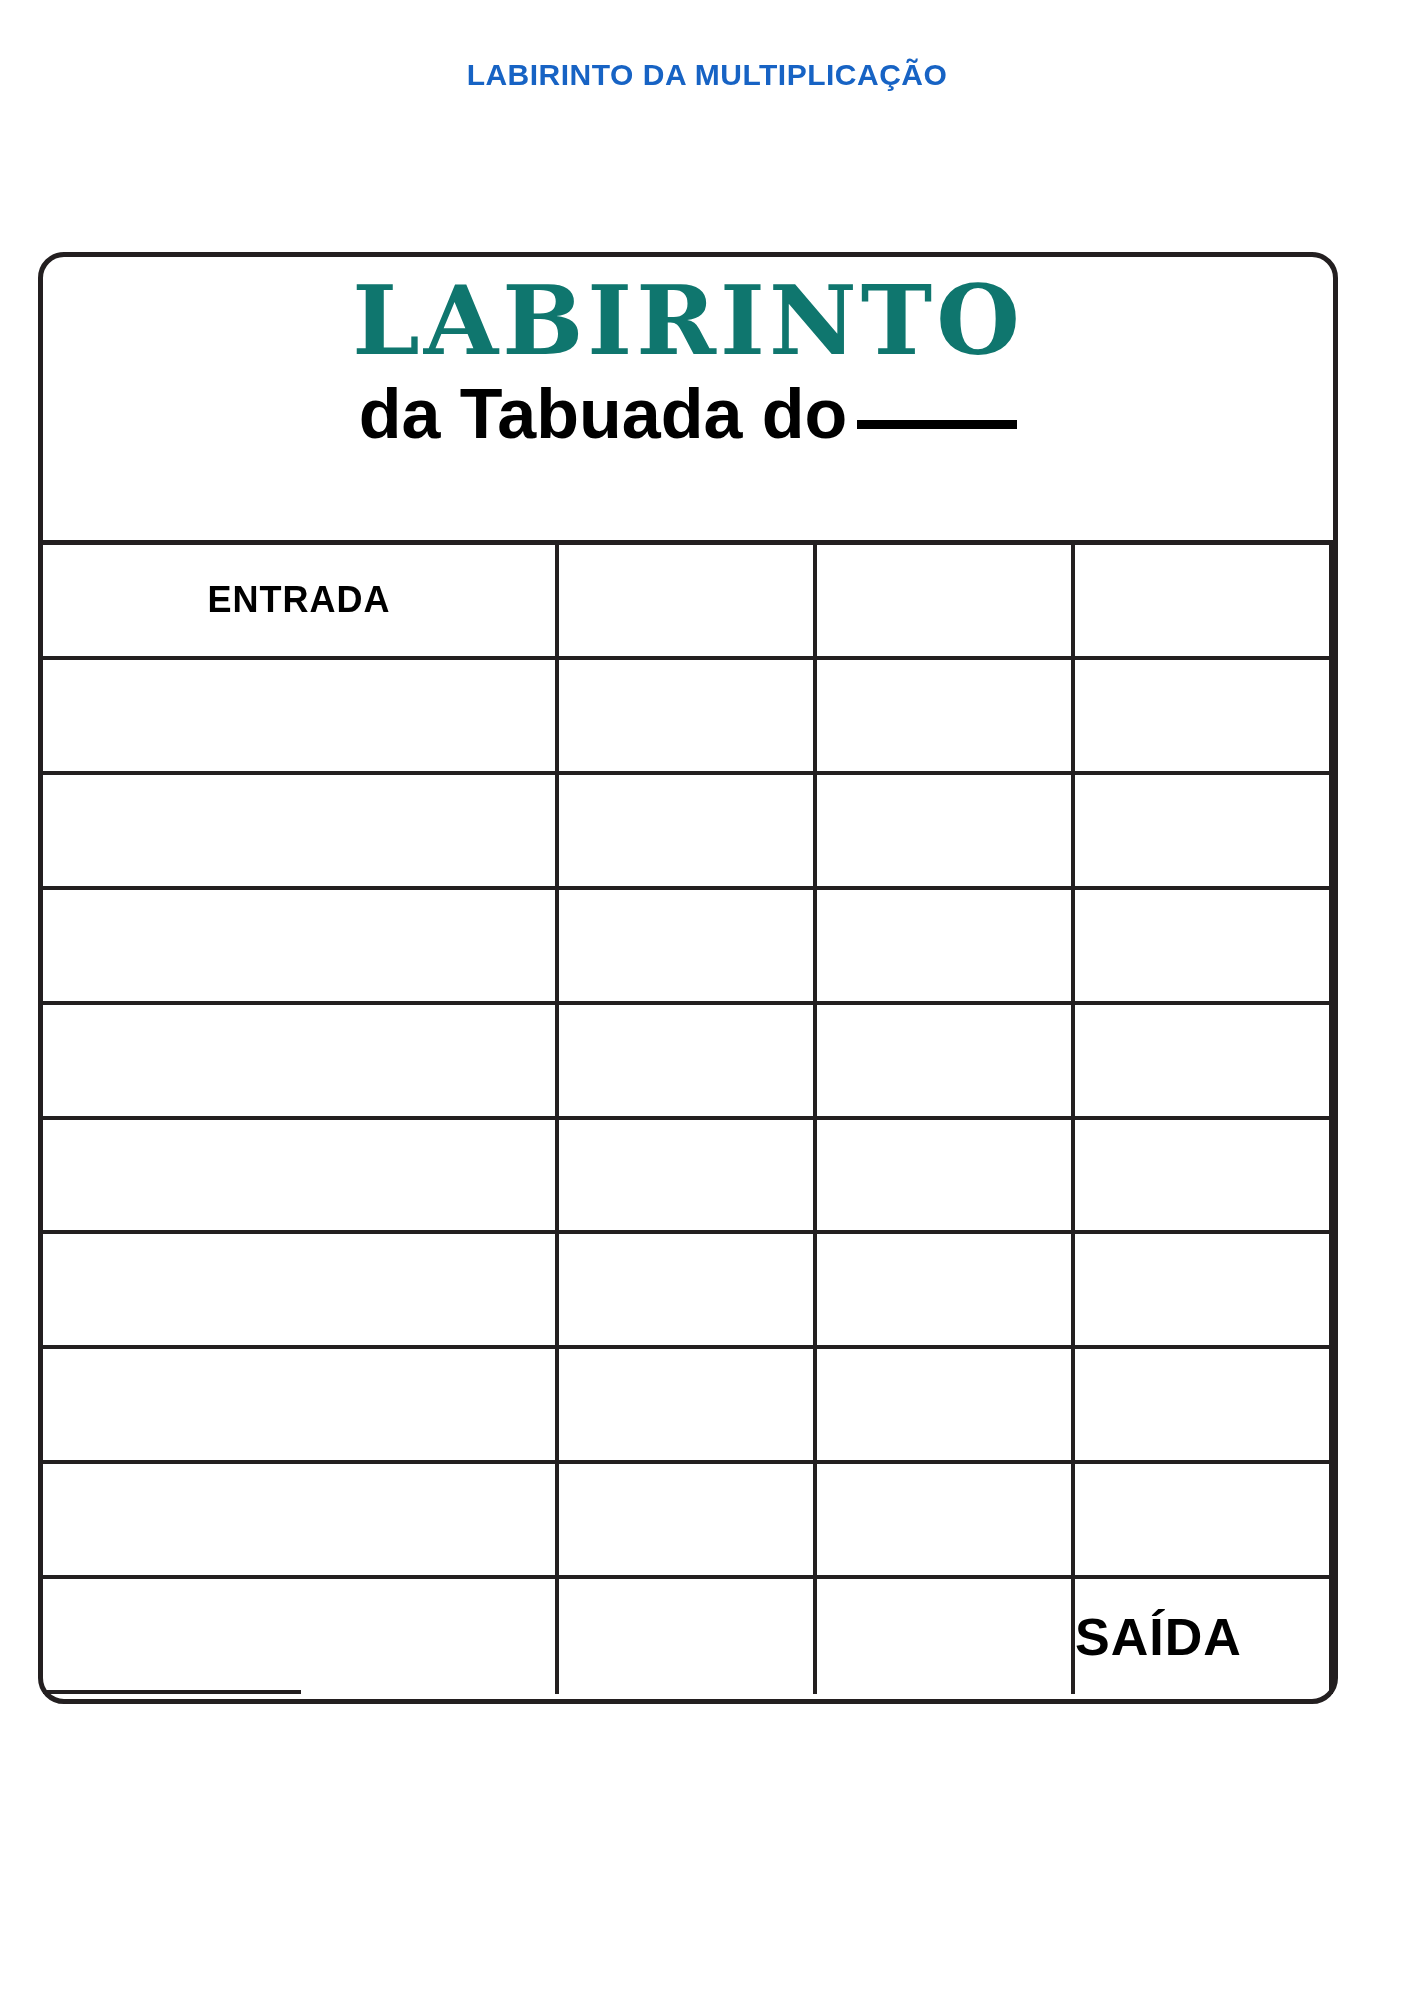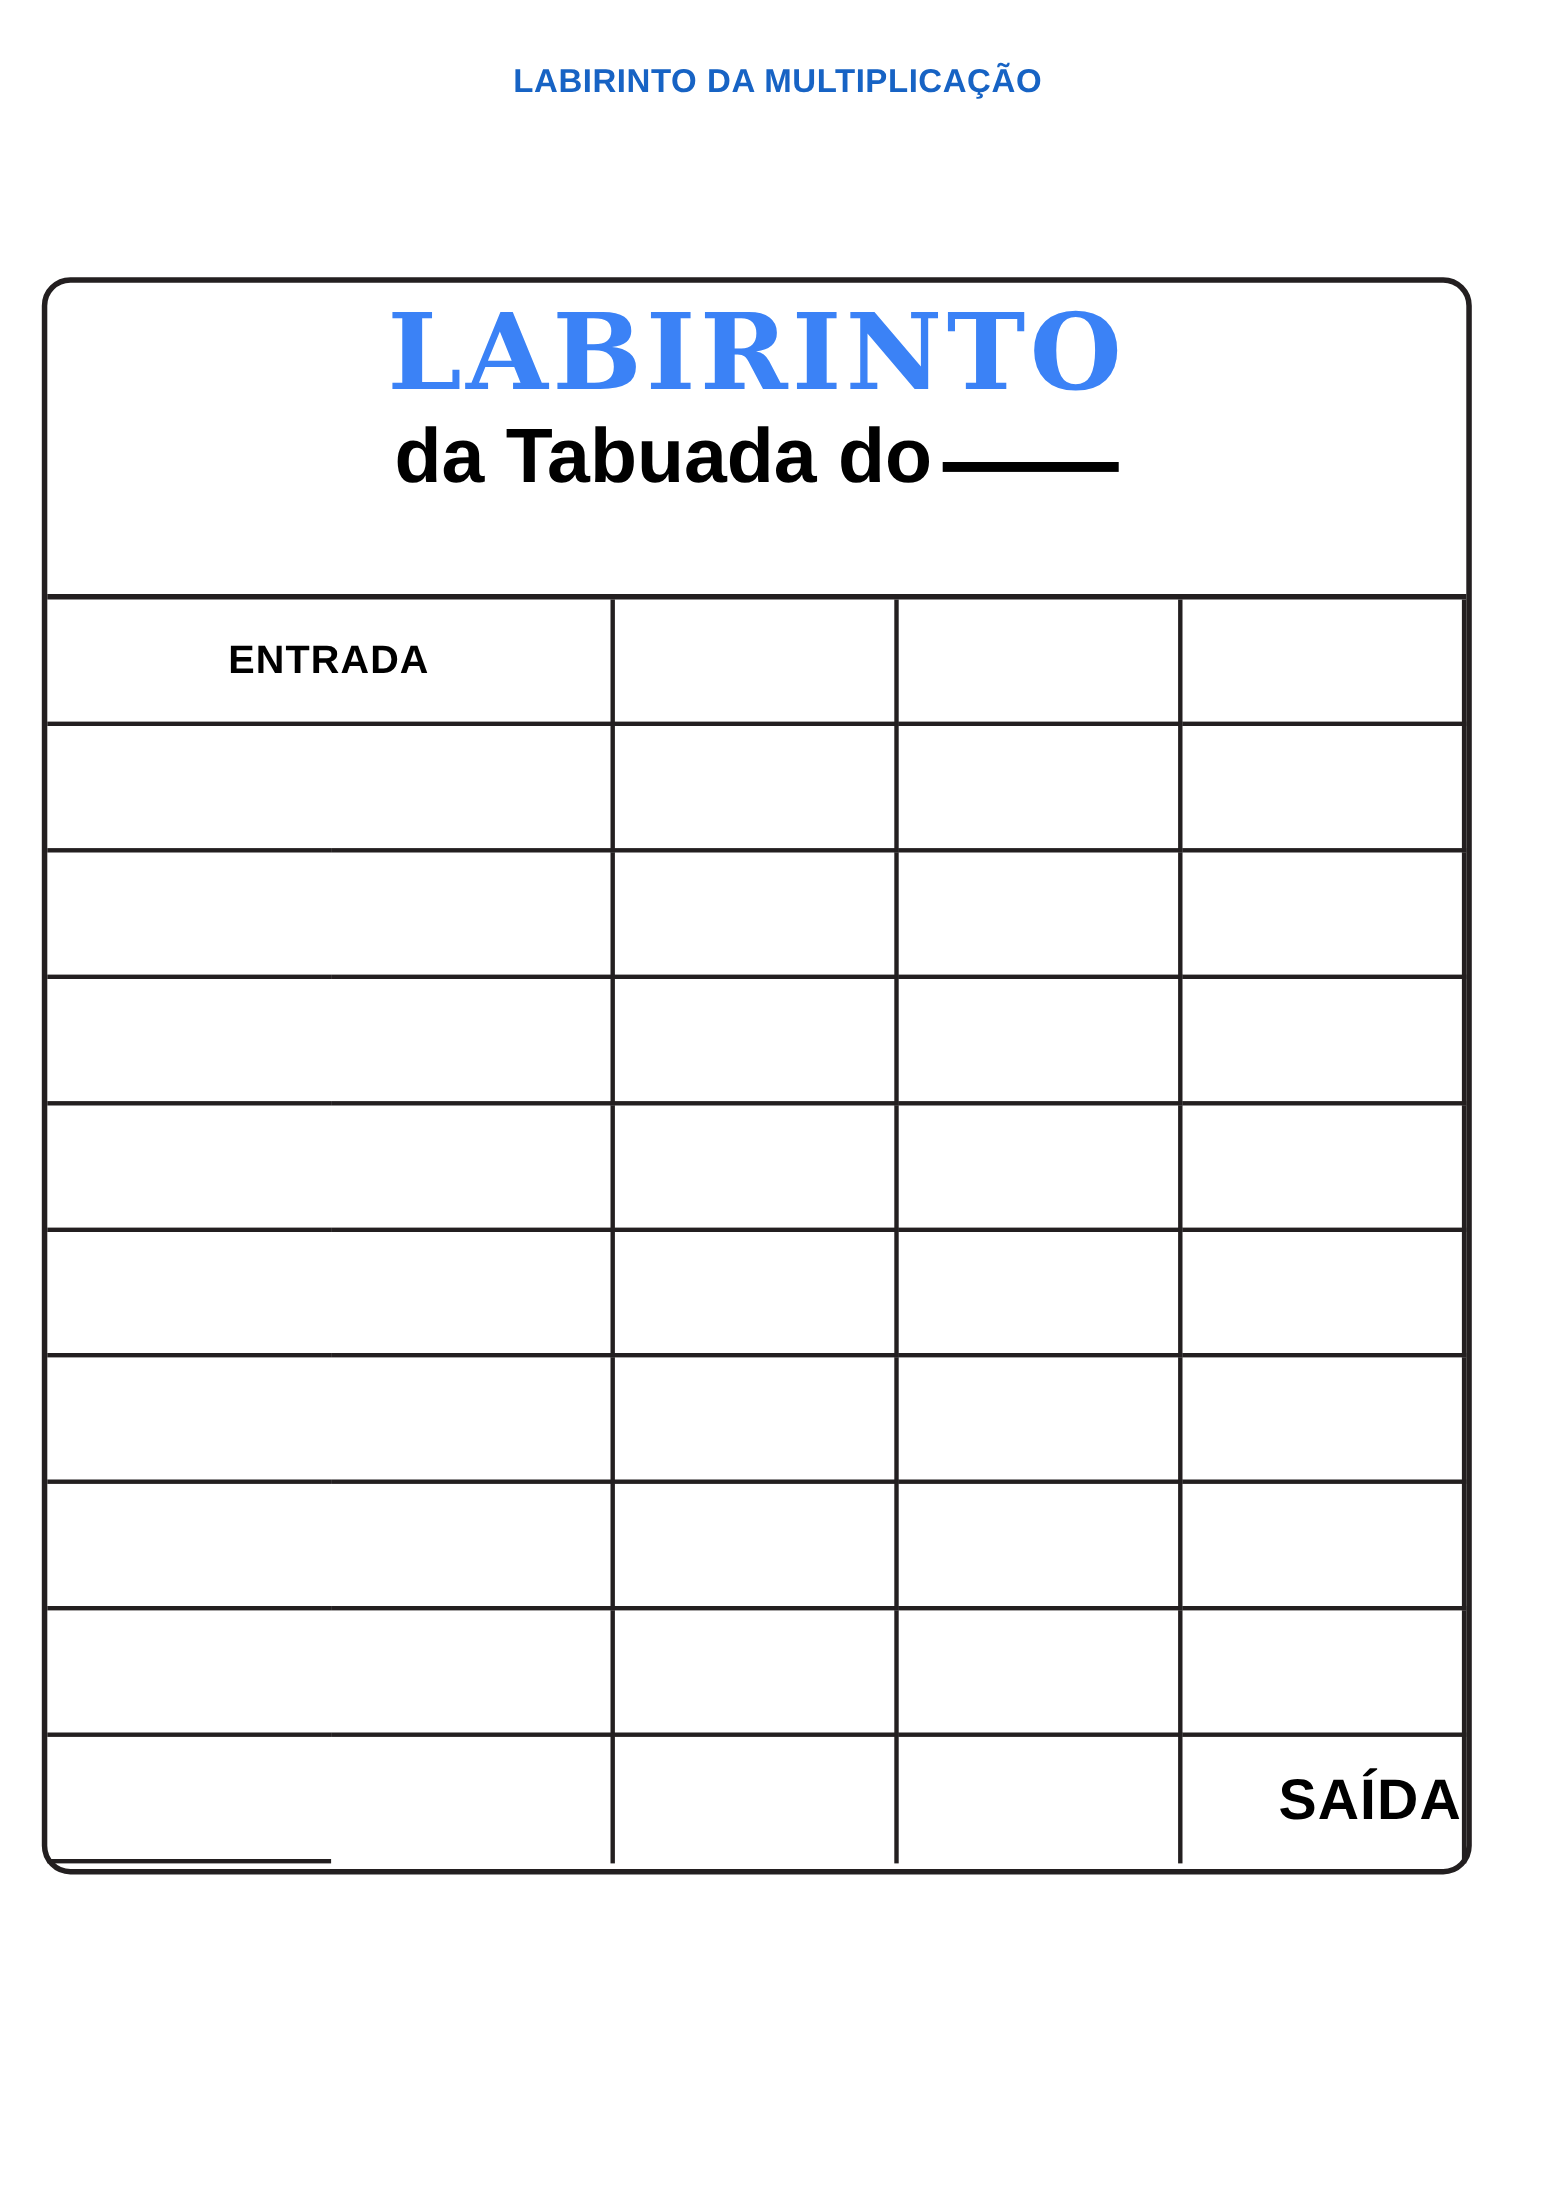--- a/index.html
+++ b/index.html
@@ -46,21 +46,21 @@
     box-sizing: border-box;
     border-bottom: 5px solid #231f20;
     display: flex;
     flex-direction: column;
     align-items: center;
     justify-content: flex-start;
     padding-top: 14px;
   }
 
   .title-main {
-    color: #3b82f6;
+    color: #0f766e;
     font-family: "DejaVu Serif", serif;
     font-weight: bold;
     font-size: 96px;
     line-height: 1.05;
     letter-spacing: 4px;
     text-transform: uppercase;
     white-space: nowrap;
   }
 
   .title-sub {
@@ -87,21 +87,21 @@
     grid-template-rows: repeat(10, 1fr);
     height: calc(100% - 293px);
     box-sizing: border-box;
   }
   .cell {
     border-right: 4px solid #231f20;
     border-bottom: 4px solid #231f20;
     box-sizing: border-box;
     display: flex;
     align-items: center;
-    justify-content: flex-end;
+    justify-content: flex-start;
     position: relative;
   }
   
   .maze .cell:nth-child(5n) { border-right: none; }
   .maze .cell:nth-child(n+46) { border-bottom: none; }
 
   .cell-label {
     font-family: "Liberation Sans", sans-serif;
     font-weight: bold;
     font-size: 50px;

